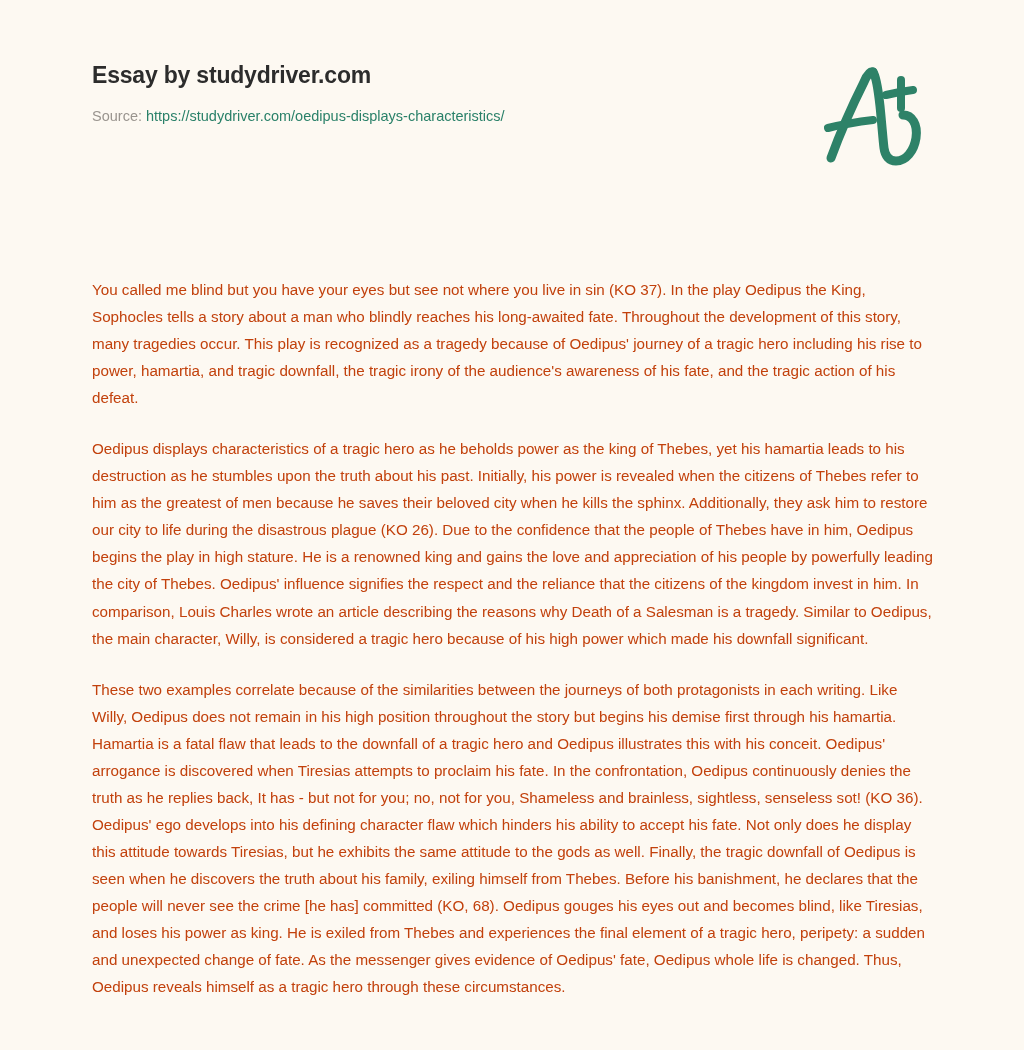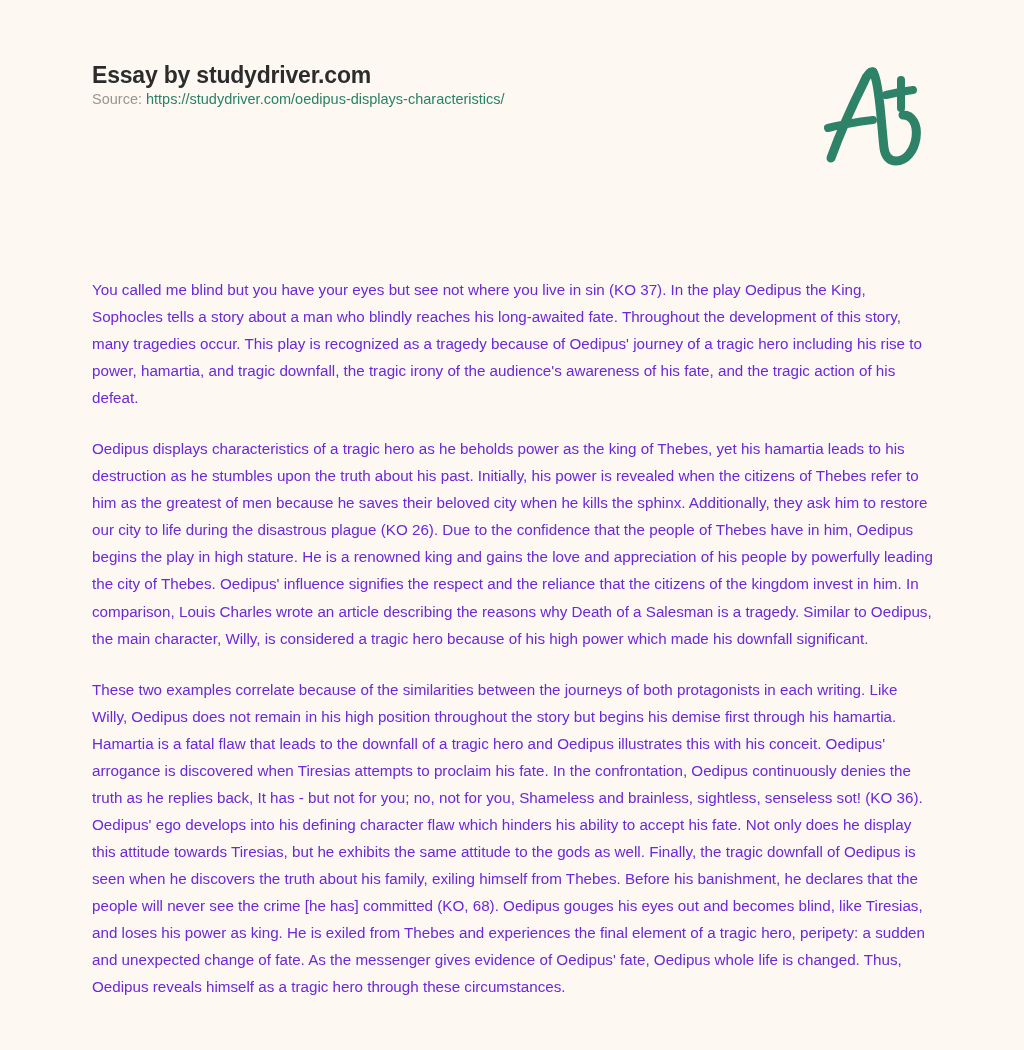--- a/index.html
+++ b/index.html
@@ -43,20 +43,21 @@
   .essay-by {
     font-size: 23px;
     font-weight: bold;
     color: #2c2c2c;
     letter-spacing: -0.2px;
     line-height: 1.2;
     margin: 0;
   }
 
   .source-line {
+    margin-top: 17px;
     font-size: 14.5px;
     color: #9a958f;
     line-height: 1.3;
     white-space: nowrap;
   }
 
   .source-label {
     color: #9a958f;
   }
 
@@ -97,21 +98,21 @@
   }
 
   .article-body {
     margin-top: 26px;
   }
 
   .article-body p {
     margin: 0 0 24px 0;
     font-size: 15.2px;
     line-height: 1.78;
-    color: #6d28d9;
+    color: #c2410c;
     text-align: left;
   }
 
   .article-body p:last-child {
     margin-bottom: 12px;
   }
 </style>
 </head>
 <body>
 

